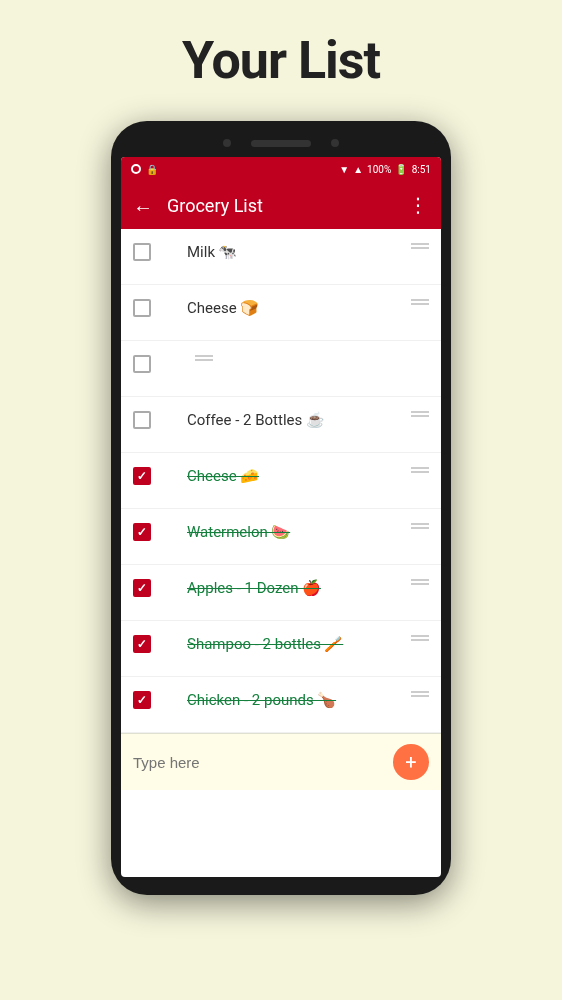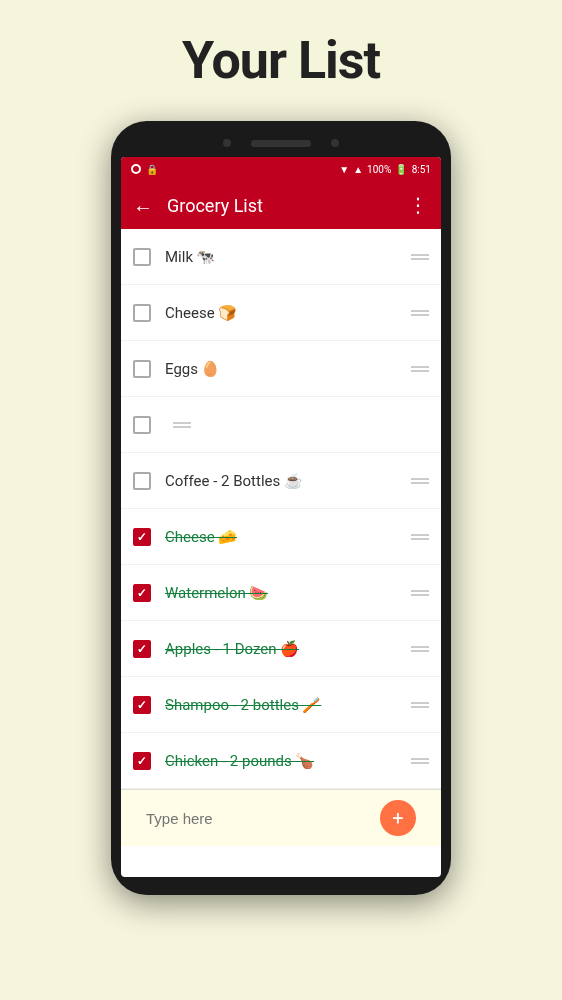--- a/index.html
+++ b/index.html
@@ -105,24 +105,25 @@
       color: #fff;
       font-size: 20px;
       cursor: pointer;
       letter-spacing: 1px;
     }
     .list-container {
       background: #fff;
     }
     .list-item {
       display: flex;
-      align-items: center;
+      align-items: flex-start;
       padding: 14px 12px;
       border-bottom: 1px solid #f0f0f0;
       min-height: 56px;
+      gap: 22px;
     }
     .checkbox {
       width: 18px;
       height: 18px;
       border: 2px solid #aaa;
       border-radius: 2px;
       margin-right: 14px;
       flex-shrink: 0;
       display: flex;
       align-items: center;
@@ -159,21 +160,21 @@
     .drag-handle span {
       display: block;
       width: 18px;
       height: 2px;
       background: #ccc;
     }
     .bottom-input-bar {
       background: #fffde7;
       display: flex;
       align-items: center;
-      padding: 10px 25px;
+      padding: 10px 12px;
       border-top: 1px solid #e0e0d0;
       min-height: 52px;
       gap: 19px;
     }
     .bottom-input {
       flex: 1;
       border: none;
       background: transparent;
       font-size: 15px;
       color: #bbb;
@@ -239,28 +240,20 @@
         <div class="list-item">
           <div class="checkbox"></div>
           <span class="item-text">Cheese 🍞</span>
           <div class="drag-handle">
             <span></span>
             <span></span>
           </div>
         </div>
         <div class="list-item">
           <div class="checkbox"></div>
-          <span class="item-text">Eggs 🥚</span>
-          <div class="drag-handle">
-            <span></span>
-            <span></span>
-          </div>
-        </div>
-        <div class="list-item">
-          <div class="checkbox"></div>
           <div class="drag-handle">
             <span></span>
             <span></span>
           </div>
         </div>
         <div class="list-item">
           <div class="checkbox"></div>
           <span class="item-text">Coffee - 2 Bottles ☕</span>
           <div class="drag-handle">
             <span></span>

